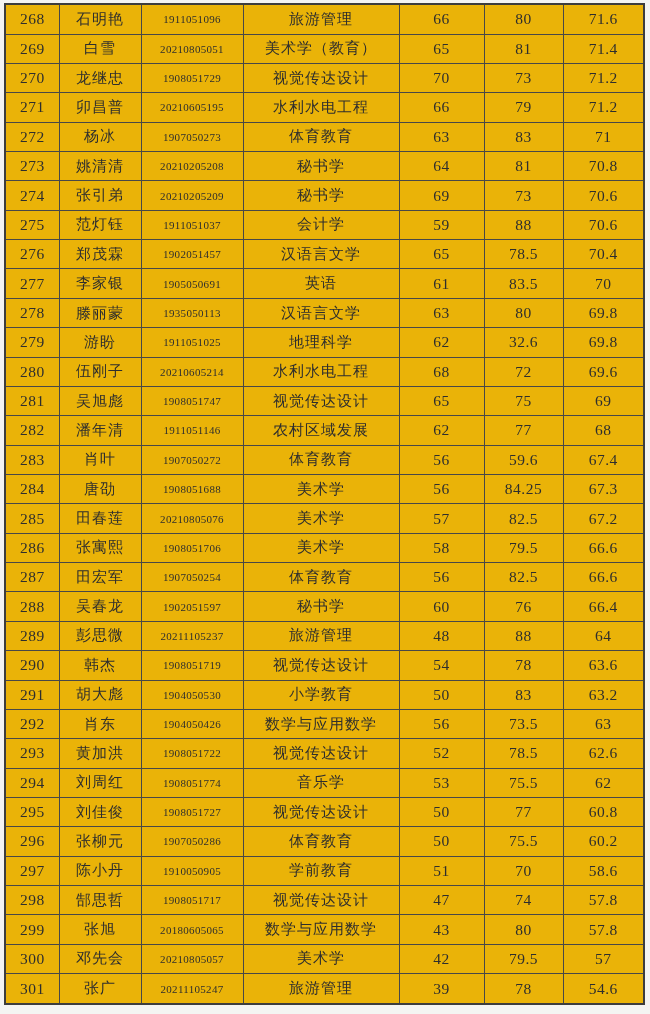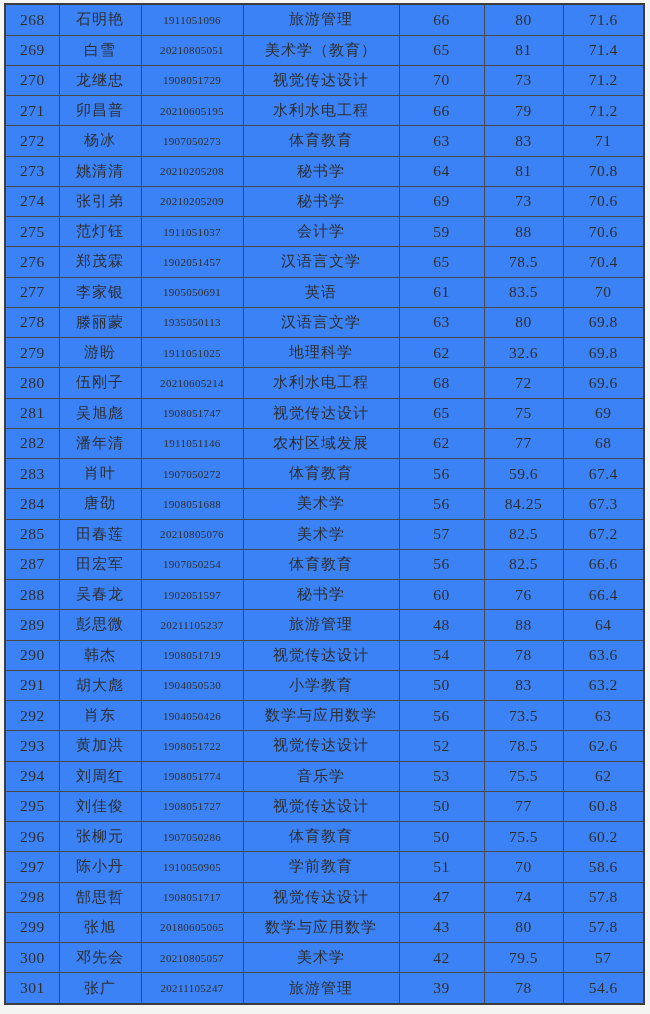--- a/index.html
+++ b/index.html
@@ -22,21 +22,21 @@
     left: 4px;
     top: 3px;
     width: 639px;
     height: 1002px;
   }
   table.score-table {
     width: 100%;
     height: 100%;
     border-collapse: collapse;
     table-layout: fixed;
-    background: #3b82f6;
+    background: #eab308;
     border: 2px solid #3d3d3d;
   }
   table.score-table td {
     border: 1px solid #484848;
     text-align: center;
     vertical-align: middle;
     color: #2e2e2e;
     font-size: 15px;
     padding: 0 2px;
     white-space: nowrap;
@@ -228,20 +228,29 @@
           <tr>
             <td class="num">285</td>
             <td class="name-cell">田春莲</td>
             <td class="id-cell">20210805076</td>
             <td class="major-cell">美术学</td>
             <td class="num">57</td>
             <td class="num">82.5</td>
             <td class="num">67.2</td>
           </tr>
           <tr>
+            <td class="num">286</td>
+            <td class="name-cell">张寓熙</td>
+            <td class="id-cell">1908051706</td>
+            <td class="major-cell">美术学</td>
+            <td class="num">58</td>
+            <td class="num">79.5</td>
+            <td class="num">66.6</td>
+          </tr>
+          <tr>
             <td class="num">287</td>
             <td class="name-cell">田宏军</td>
             <td class="id-cell">1907050254</td>
             <td class="major-cell">体育教育</td>
             <td class="num">56</td>
             <td class="num">82.5</td>
             <td class="num">66.6</td>
           </tr>
           <tr>
             <td class="num">288</td>

